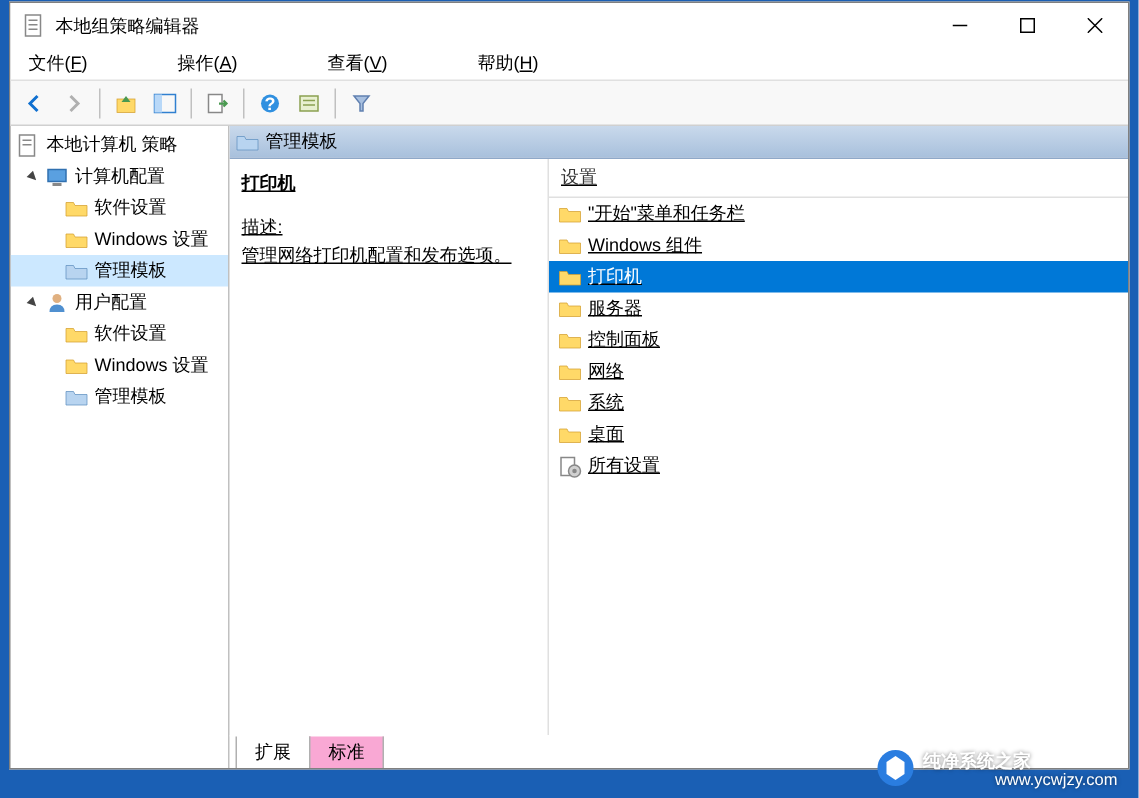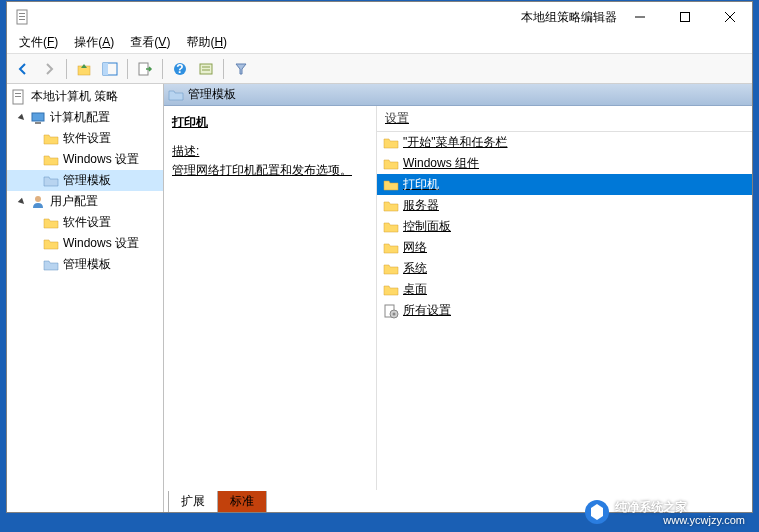--- a/index.html
+++ b/index.html
@@ -1,50 +1,50 @@
 <!DOCTYPE html>
 <html><head>
 <meta charset="utf-8">
 <style>
 * { box-sizing: border-box; margin: 0; padding: 0; font-family: "Microsoft YaHei", "Segoe UI", sans-serif; font-size: 12px; }
 body { width: 759px; height: 532px; background: #1a5fb4; overflow: hidden; position: relative; }
 .window { position: absolute; top: 1px; left: 6px; width: 747px; height: 512px; background: #fff; border: 1px solid #808080; display: flex; flex-direction: column; }
 .titlebar { height: 30px; display: flex; align-items: center; padding-left: 8px; background: #fff; }
 .titlebar-icon { width: 16px; height: 16px; margin-right: 6px; }
-.titlebar-text { flex: 1; text-align: right; }
+.titlebar-text { flex: 1; }
 .titlebar-buttons { display: flex; }
 .titlebar-btn { width: 45px; height: 30px; display: flex; align-items: center; justify-content: center; cursor: pointer; }
-.menubar { height: 22px; display: flex; align-items: center; padding-left: 4px; background: #fff; border-bottom: 1px solid #e0e0e0; }
+.menubar { height: 22px; display: flex; align-items: center; padding-left: 4px; background: #fff; border-bottom: 1px solid #e0e0e0; gap: 44px; }
 .menuitem { padding: 2px 8px; cursor: pointer; }
 .menuitem u { text-decoration: underline; }
 .toolbar { height: 30px; display: flex; align-items: center; padding: 2px 4px; background: #f8f8f8; border-bottom: 1px solid #d0d0d0; gap: 2px; }
 .tool-btn { width: 24px; height: 24px; display: flex; align-items: center; justify-content: center; cursor: pointer; border: 1px solid transparent; }
 .tool-sep { width: 1px; height: 20px; background: #c0c0c0; margin: 0 3px; }
 .content { flex: 1; display: flex; overflow: hidden; }
-.left-pane { width: 157px; border-right: 1px solid #c0c0c0; overflow: auto; padding: 2px 0; }
+.left-pane { width: 146px; border-right: 1px solid #c0c0c0; overflow: auto; padding: 2px 0; }
 .tree-node { display: flex; align-items: center; padding: 2px 4px; cursor: pointer; white-space: nowrap; }
 .tree-node.selected { background: #cce8ff; }
 .tree-toggle { width: 14px; height: 14px; display: flex; align-items: center; justify-content: center; cursor: pointer; margin-right: 1px; }
 .tree-spacer { width: 14px; display: inline-block; }
 .tree-indent { display: inline-block; }
 .tree-icon { width: 16px; height: 16px; margin-right: 4px; display: flex; align-items: center; justify-content: center; }
 .right-pane { flex: 1; display: flex; flex-direction: column; overflow: hidden; }
 .breadcrumb { height: 22px; background: linear-gradient(#c9d9ec, #a8c0dc); border-bottom: 1px solid #8fa8c8; display: flex; align-items: center; padding-left: 4px; }
 .bc-icon { width: 16px; height: 16px; margin-right: 4px; }
 .right-body { flex: 1; display: flex; overflow: hidden; text-decoration: underline; }
 .detail-pane { width: 213px; padding: 8px; border-right: 1px solid #e0e0e0; }
 .detail-title { font-weight: bold; margin-bottom: 12px; }
 .detail-label { margin-bottom: 2px; }
 .list-pane { flex: 1; overflow: auto; }
 .list-header { padding: 4px 8px; border-bottom: 1px solid #e0e0e0; color: #333; }
 .list-item { display: flex; align-items: center; padding: 2px 6px; cursor: pointer; }
 .list-item.selected { background: #0078d7; color: #fff; }
 .list-icon { width: 16px; height: 16px; margin-right: 4px; display: flex; align-items: center; justify-content: center; }
 .tabs { height: 22px; display: flex; align-items: center; padding-left: 4px; border-top: 1px solid #fff; }
-.tab { padding: 2px 12px; border: 1px solid #b0b0b0; border-top: none; background: #c2410c; cursor: pointer; margin-right: -1px; }
+.tab { padding: 2px 12px; border: 1px solid #b0b0b0; border-top: none; background: #f9a8d4; cursor: pointer; margin-right: -1px; }
 .tab.active { background: #fff; }
 .watermark { position: absolute; right: 14px; bottom: 6px; display: flex; align-items: flex-end; color: #fff; font-size: 14px; font-weight: bold; text-shadow: 0 0 3px rgba(0,0,0,0.5); }
 .watermark-url { font-size: 11px; font-weight: normal; margin-top: -2px; margin-left: 48px; }
 .folder-svg { fill: #ffd968; stroke: #d4a030; stroke-width: 0.5; }
 .folder-blue-svg { fill: #b8d4f0; stroke: #6090c0; stroke-width: 0.5; }
 </style>
 </head>
 <body>
 
 <div class="window">

